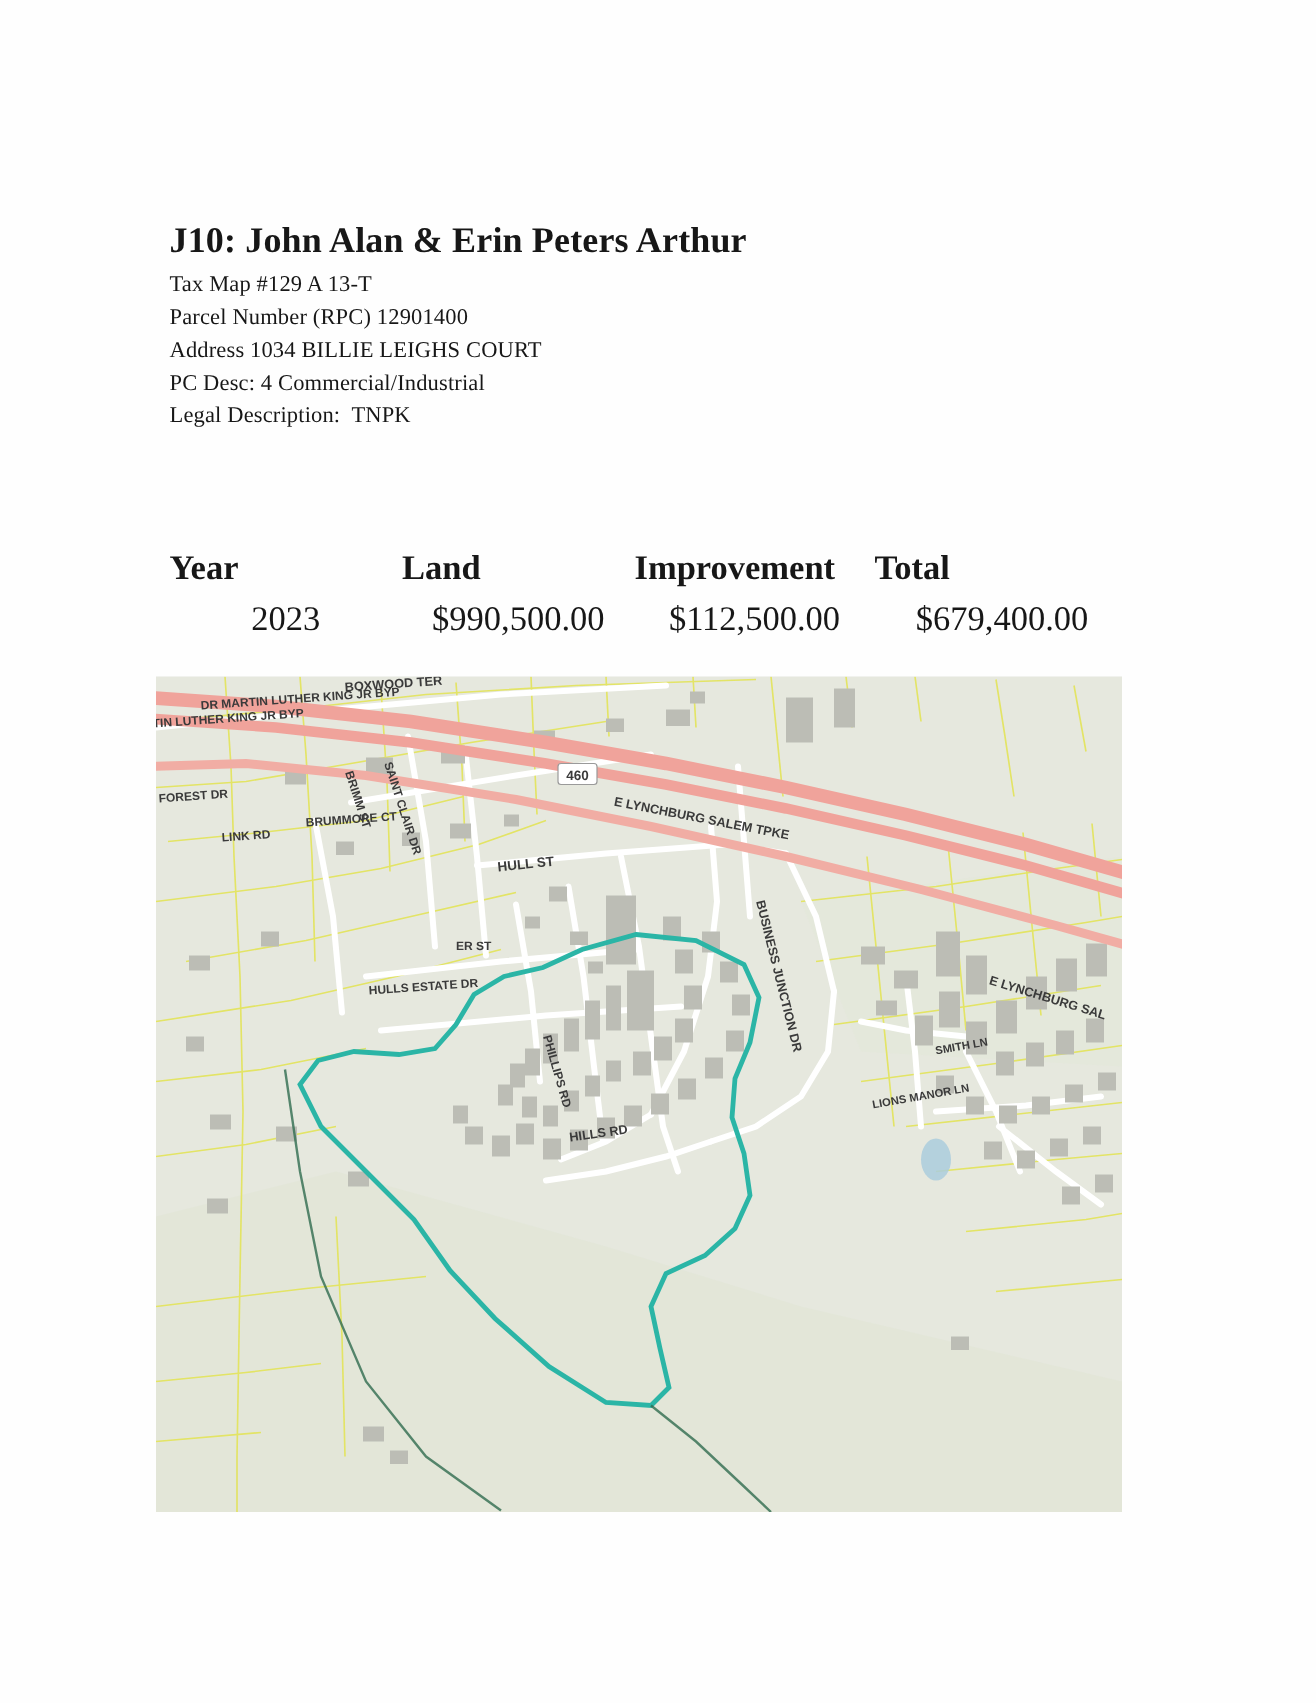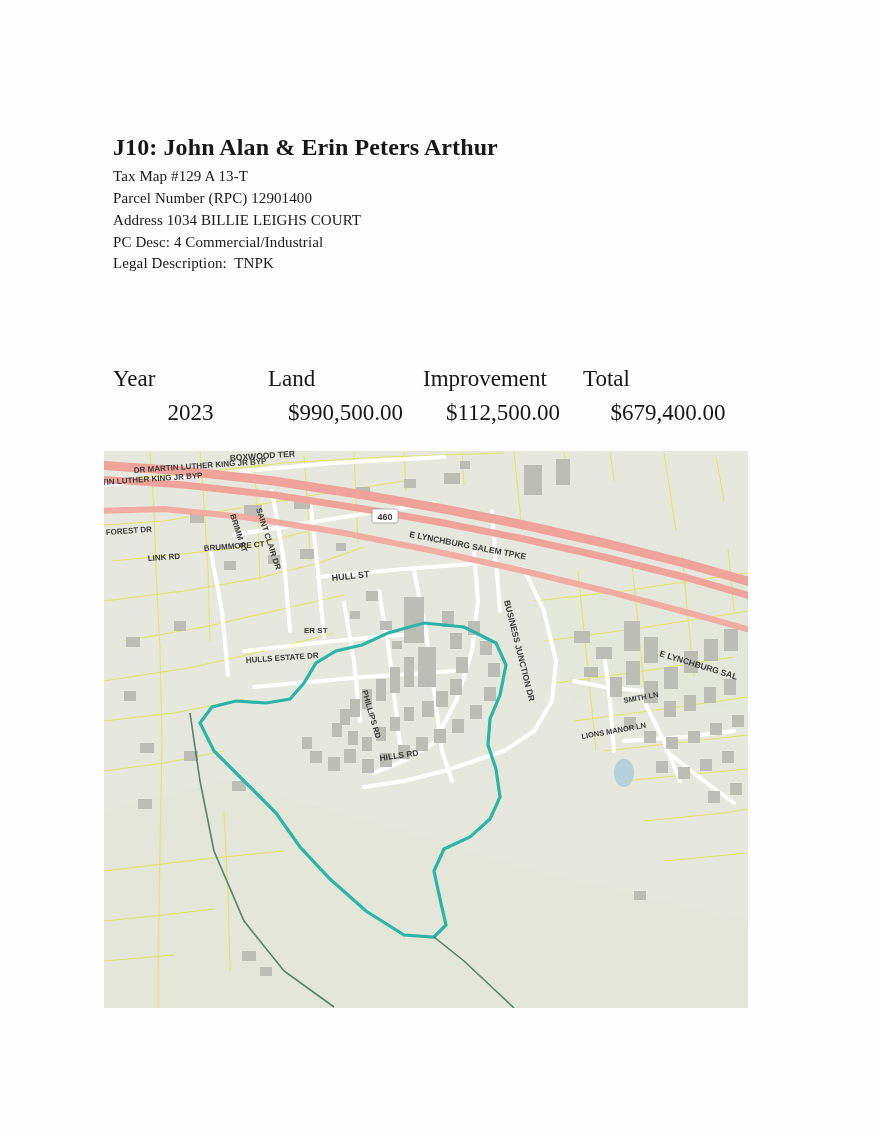--- a/index.html
+++ b/index.html
@@ -18,21 +18,21 @@
   .page {
     position: absolute;
     inset: 0;
     background: #fefefe;
   }
 
   
   .header-block {
     position: absolute;
     left: 113px;
-    top: 133px;
+    top: 147px;
     width: 700px;
   }
   .title-line {
     font-size: 24px;
     font-weight: bold;
     letter-spacing: 0.1px;
     line-height: 1.22;
     margin-bottom: 4px;
   }
   .detail-line {
@@ -45,21 +45,21 @@
   
   .assess-table {
     position: absolute;
     left: 113px;
     top: 366px;
     width: 640px;
     border-collapse: collapse;
   }
   .assess-table th {
     font-size: 23px;
-    font-weight: normal;
+    font-weight: bold;
     text-align: left;
     padding: 0 0 8px 0;
   }
   .assess-table td {
     font-size: 23px;
     text-align: center;
     padding: 0;
     white-space: nowrap;
   }
   .col-year   { width: 155px; }

